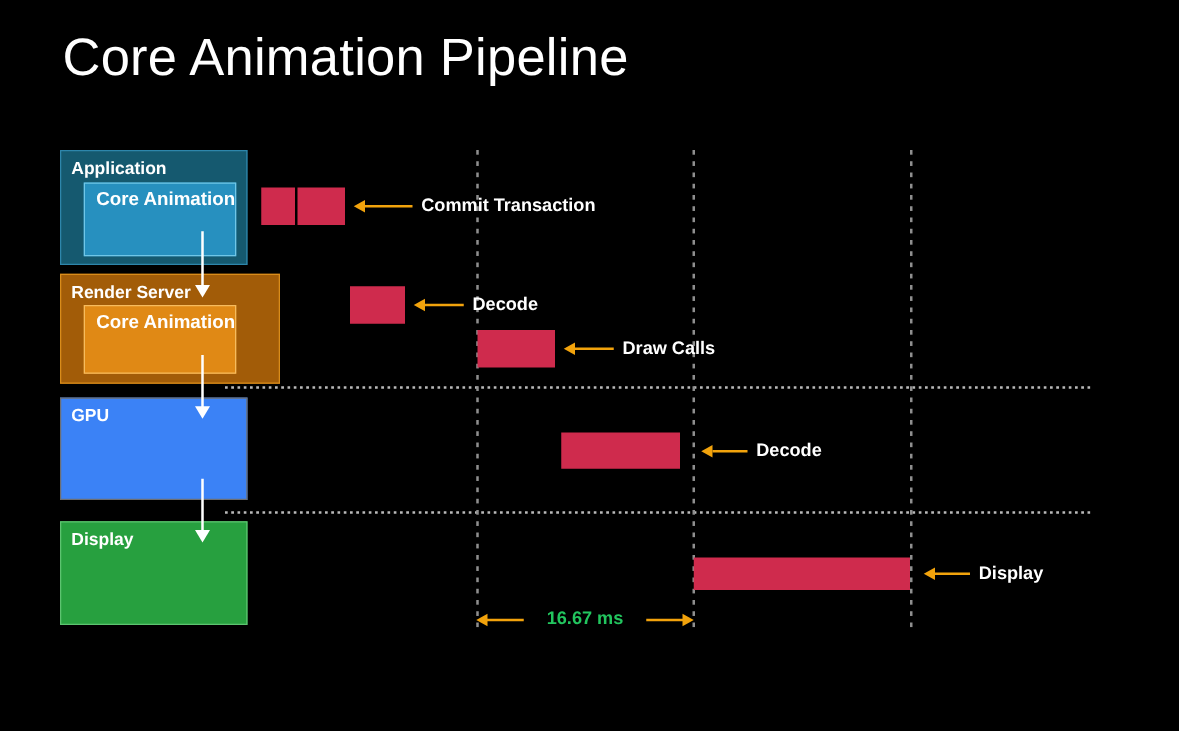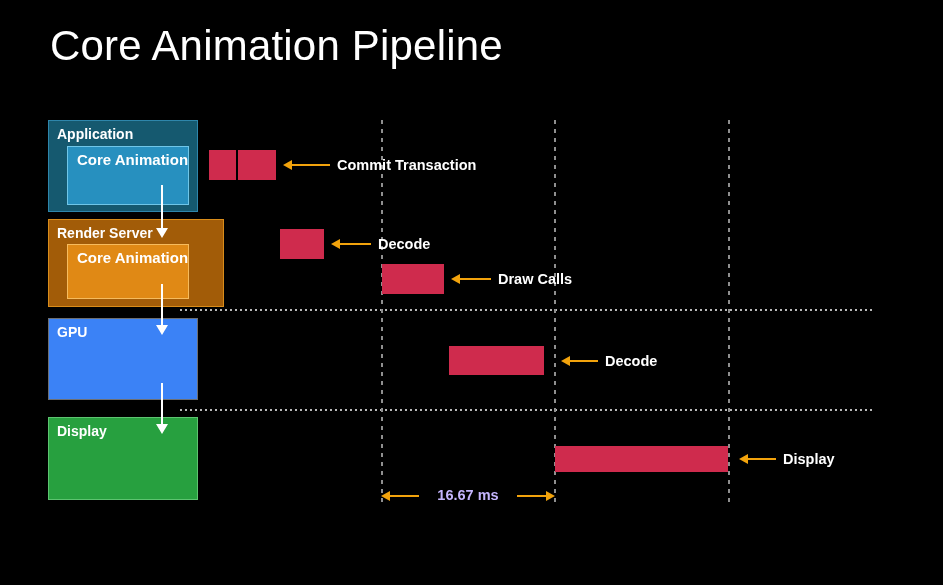--- a/index.html
+++ b/index.html
@@ -224,21 +224,21 @@
   #measure .m-shaft-right {
     position: absolute;
     right: 8px; top: 9px;
     width: 30px; height: 2px;
     background: #f2a30c;
   }
   #measure .m-label {
     position: absolute;
     left: 0; right: 0; top: 0;
     text-align: center;
-    color: #c4b5fd;
+    color: #22c55e;
     font-size: 14.5px;
     font-weight: bold;
     line-height: 19px;
   }
 </style>
 </head>
 <body>
 
 <div id="slide">
 

